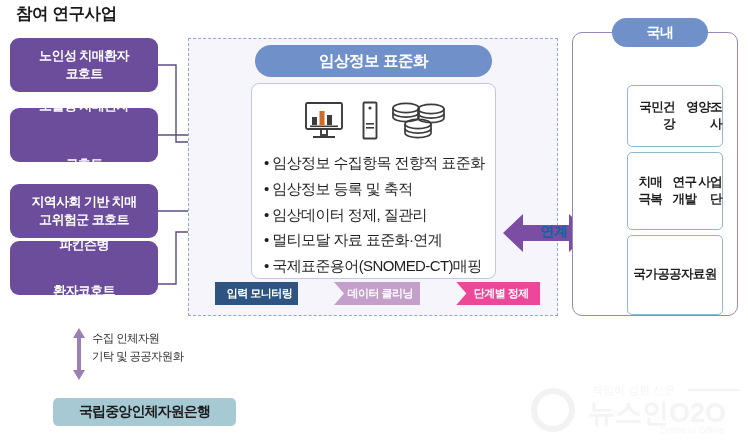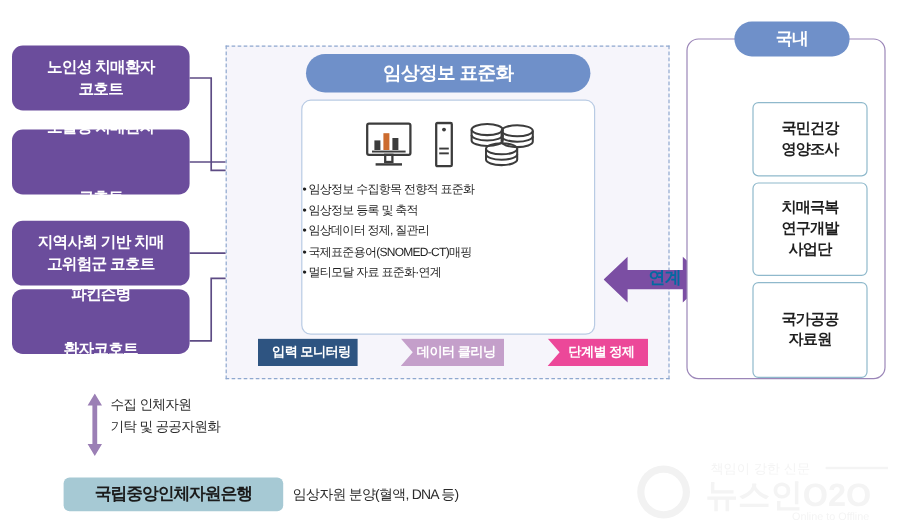--- a/index.html
+++ b/index.html
@@ -59,22 +59,22 @@
     left:251px;top:83px;width:245px;height:196px;
     background:#ffffff;
     border:1.3px solid #b9cbe4;
     border-radius:8px;
   }
   #icon-row{
     position:absolute;left:0;top:10px;width:245px;height:54px;
     display:flex;align-items:center;justify-content:center;gap:12px;
   }
   #bullets{
-    position:absolute;left:0;top:66px;width:232px;
-    font-size:10px;line-height:1.72;letter-spacing:-0.6px;
+    position:absolute;left:12px;top:66px;width:232px;
+    font-size:15px;line-height:1.72;letter-spacing:-0.6px;
     color:#1f1f1f;
   }
   #bullets div{white-space:nowrap;}
   #bullets div:before{content:"• ";}
 
   
   #pipeline{
     left:215px;top:282px;width:325px;height:34px;
     display:flex;
     gap:46px;
@@ -105,21 +105,21 @@
     border-radius:15px;
     color:#ffffff;font-size:14px;font-weight:bold;letter-spacing:-0.4px;
   }
   .src-box{
     left:627px;width:96px;
     border:1.3px solid #8fb9cc;
     border-radius:5px;
     background:#ffffff;
     color:#1f1f1f;
     font-size:12.6px;font-weight:bold;line-height:1.38;letter-spacing:-0.7px;
-    flex-direction:column;
+    flex-direction:row;
   }
   #src-0{top:85px;height:62px;}
   #src-1{top:152px;height:78px;}
   #src-2{top:235px;height:80px;}
 
   
   #link-arrow{left:503px;top:208px;width:86px;height:50px;}
   #link-label{
     left:528px;top:219px;width:52px;height:26px;
     color:#0369a1;font-size:14px;font-weight:bold;letter-spacing:-0.5px;
@@ -149,20 +149,21 @@
   #connectors{position:absolute;left:0;top:0;width:748px;height:440px;}
 
   
   #watermark{left:520px;top:378px;width:224px;height:60px;opacity:1;}
 </style>
 </head>
 <body>
 
 <div id="stage">
 
+  <div class="abs" id="page-title">참여 연구사업</div>
 
   <svg id="connectors" viewBox="0 0 748 440">
     <g stroke="#5d4b84" stroke-width="1.4" fill="none">
       <path d="M158,65 L176,65 L176,142 L234,142"></path>
       <path d="M158,135 L234,135"></path>
       <path d="M158,211 L234,211"></path>
       <path d="M158,284 L176,284 L176,232 L234,232"></path>
     </g>
     <g fill="#5d4b84">
       <path d="M234,142 l0,-4.2 l10,4.2 l-10,4.2 z"></path>
@@ -226,22 +227,22 @@
           <path d="M15,25 v9 a13,4.6 0 0 0 26,0 v-9"></path>
           <path d="M15,29.5 a13,4.6 0 0 0 26,0"></path>
         </g>
       </svg>
     </div>
 
     <div id="bullets">
       <div>임상정보 수집항목 전향적 표준화</div>
       <div>임상정보 등록 및 축적</div>
       <div>임상데이터 정제, 질관리</div>
+      <div>멀티모달 자료 표준화·연계</div>
       <div>국제표준용어(SNOMED-CT)매핑</div>
-      <div>멀티모달 자료 표준화·연계</div>
     </div>
   </div>
 
   <div class="abs" id="pipeline">
     <div class="chev chev-0">입력 모니터링</div>
     <div class="chev chev-1">데이터 클리닝</div>
     <div class="chev chev-2">단계별 정제</div>
   </div>
 
   <svg class="abs" id="link-arrow" viewBox="0 0 86 50">
@@ -269,21 +270,20 @@
   <svg class="abs" id="updown-arrow" viewBox="0 0 14 52">
     <path d="M7,0 L13,10 L9,10 L9,42 L13,42 L7,52 L1,42 L5,42 L5,10 L1,10 Z" fill="#9b7fb5"></path>
   </svg>
 
   <div class="abs" id="deposit-text">
     <div>수집 인체자원</div>
     <div>기탁 및 공공자원화</div>
   </div>
 
   <div class="abs ctr" id="bank-box">국립중앙인체자원은행</div>
-  <div class="abs" id="bank-note">임상자원 분양(혈액, DNA 등)</div>
 
   <svg class="abs" id="watermark" viewBox="0 0 224 60">
     <g fill="#f2f2f2">
       <circle cx="33" cy="32" r="22"></circle>
     </g>
     <g fill="#ffffff">
       <circle cx="33" cy="32" r="16"></circle>
     </g>
     <g fill="#f4f4f4" font-family="&quot;Liberation Sans&quot;, sans-serif">
       <text x="72" y="16" font-size="11">책임이 강한 신문</text>

